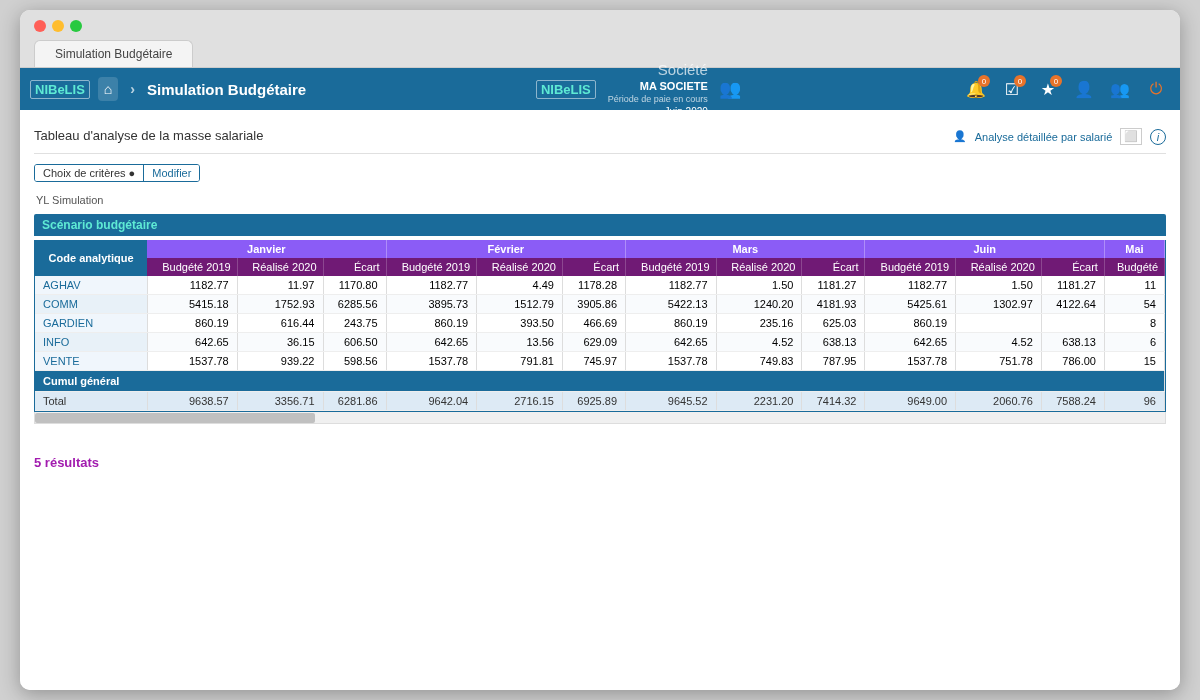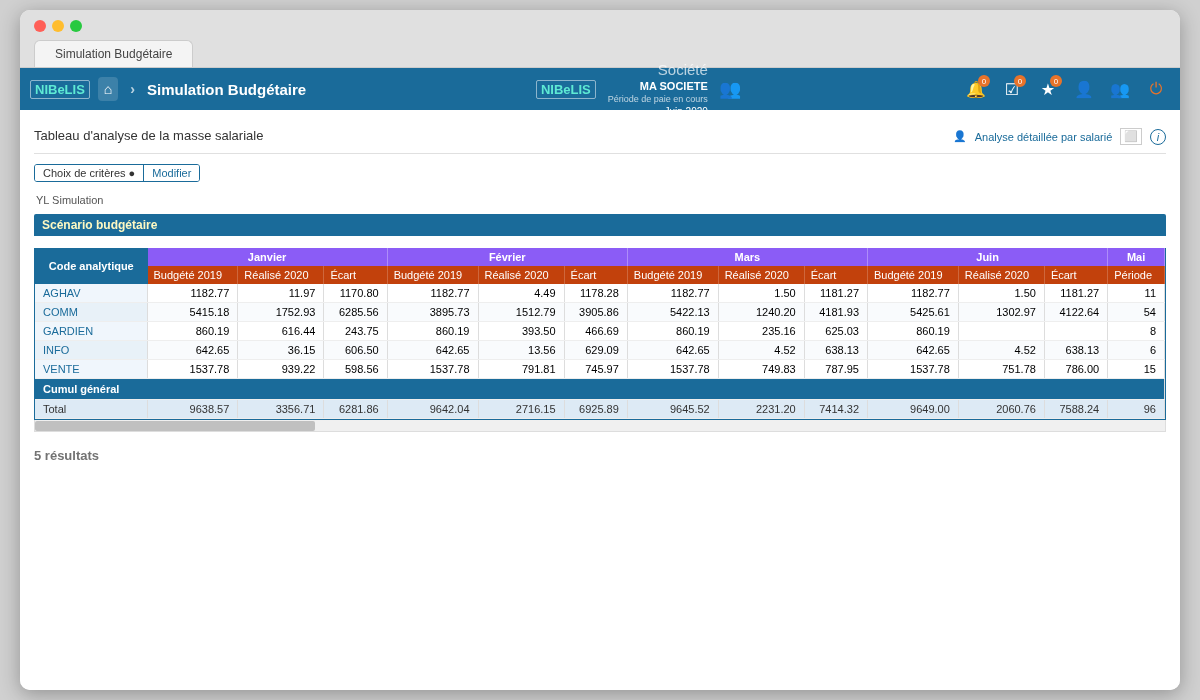--- a/index.html
+++ b/index.html
@@ -191,26 +191,26 @@
     .criteria-value {
       font-size: 11px;
       color: #555;
       margin-top: 12px;
       padding-left: 2px;
     }
 
     
     .scenario-header {
       background: #1a6b9a;
-      color: #fef9c3;
+      color: #5eead4;
       padding: 4px 8px;
       font-size: 12px;
       font-weight: bold;
       border-radius: 2px 2px 0 0;
-      margin-bottom: 12px;
+      margin-bottom: 4px;
     }
 
     
     .table-wrapper {
       overflow-x: auto;
       border: 1px solid #1a6b9a;
       border-top: none;
     }
     table {
       border-collapse: collapse;
@@ -220,23 +220,23 @@
     }
     .th-group {
       background: #8b5cf6;
       color: white;
       text-align: center;
       padding: 3px 6px;
       font-weight: bold;
       border-right: 1px solid rgba(255,255,255,0.3);
     }
     .th-sub {
-      background: #c2410c;
-      color: white;
-      text-align: left;
+      background: #701a75;
+      color: white;
+      text-align: right;
       padding: 3px 6px;
       font-weight: normal;
       border-right: 1px solid rgba(255,255,255,0.2);
     }
     .th-first {
       background: #1a6b9a;
       color: white;
       text-align: center;
       padding: 3px 8px;
       font-weight: bold;
@@ -265,23 +265,23 @@
       font-weight: normal;
     }
     .cumul-header td {
       background: #1a6b9a !important;
       color: white;
       text-align: left;
       font-weight: bold;
       padding: 4px 8px;
     }
     .results-footer {
-      margin-top: 16px;
+      margin-top: 31px;
       font-size: 13px;
-      color: #737373;
+      color: #a21caf;
       font-weight: bold;
     }
 
     
     .horiz-scrollbar {
       height: 12px;
       background: #f0f0f0;
       border: 1px solid #ddd;
       border-top: none;
       position: relative;
@@ -400,21 +400,21 @@
             <th class="th-sub">Écart</th>
             <th class="th-sub">Budgété 2019</th>
             <th class="th-sub">Réalisé 2020</th>
             <th class="th-sub">Écart</th>
             <th class="th-sub">Budgété 2019</th>
             <th class="th-sub">Réalisé 2020</th>
             <th class="th-sub">Écart</th>
             <th class="th-sub">Budgété 2019</th>
             <th class="th-sub">Réalisé 2020</th>
             <th class="th-sub">Écart</th>
-            <th class="th-sub">Période</th>
+            <th class="th-sub">Budgété</th>
           </tr>
         </thead>
         <tbody id="table-body">
         <tr>
               <td class="td-label">AGHAV</td>
               <td>1182.77</td>
               <td>11.97</td>
               <td>1170.80</td>
               <td>1182.77</td>
               <td>4.49</td>

